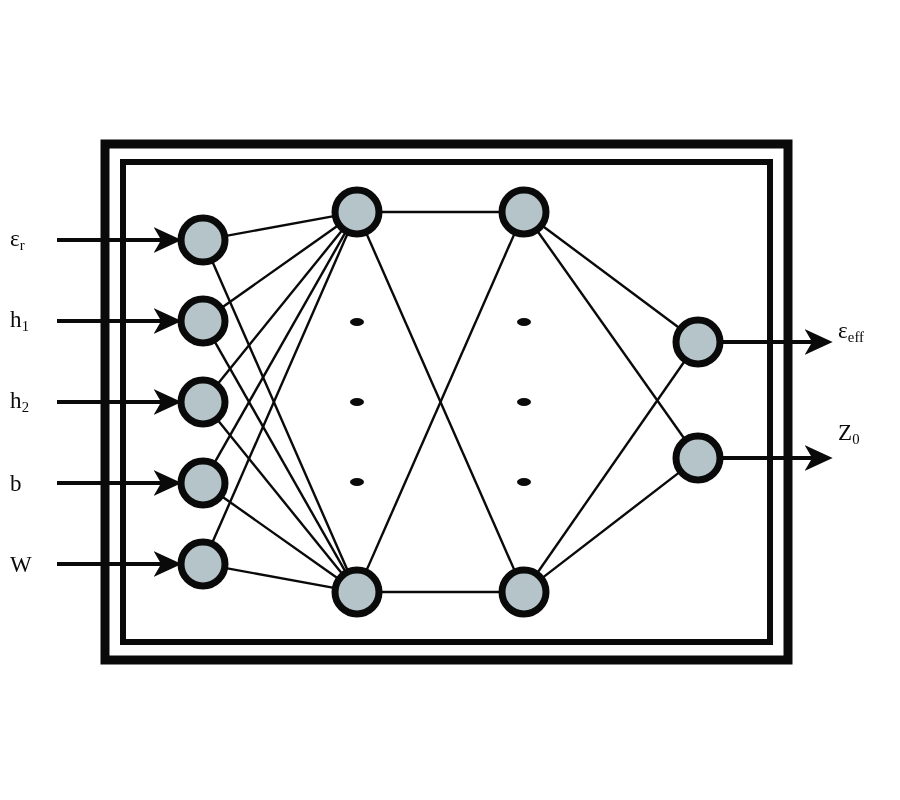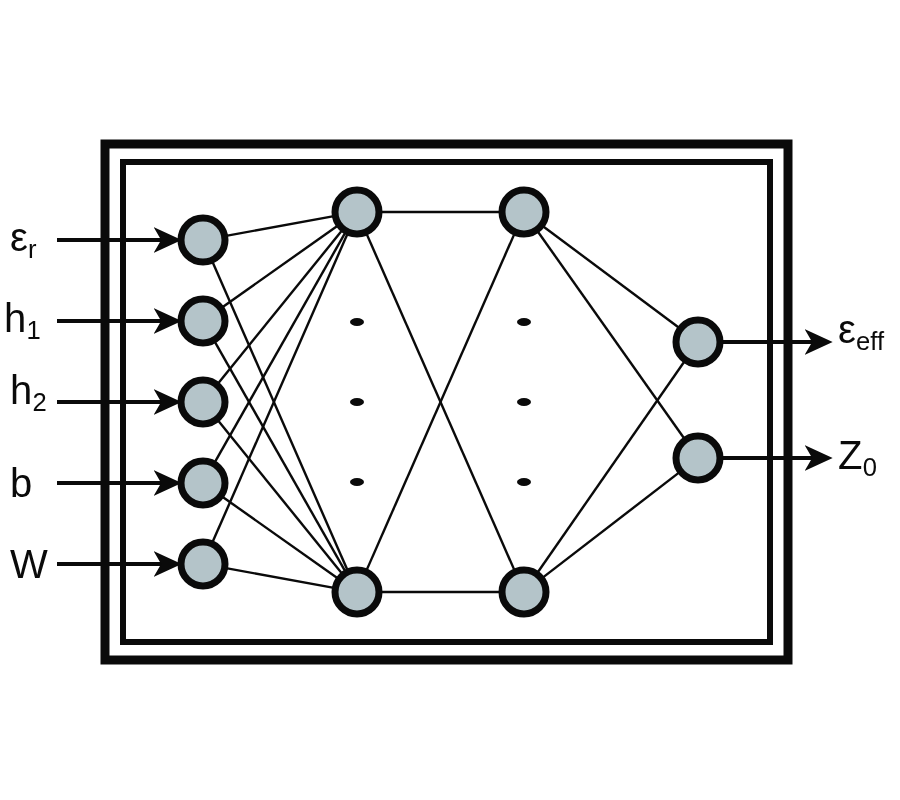--- a/index.html
+++ b/index.html
@@ -21,22 +21,22 @@
   #nn-svg {
     position: absolute;
     left: 0;
     top: 0;
     width: 900px;
     height: 800px;
     display: block;
   }
   .io-label {
     position: absolute;
-    font-family: Liberation Sans, sans-serif;
-    font-size: 40px;
+    font-family: Liberation Serif, serif;
+    font-size: 23px;
     color: #0a0a0a;
     white-space: nowrap;
     line-height: 1;
     letter-spacing: 0.2px;
   }
   .io-label sub {
     font-size: 0.64em;
     vertical-align: -0.26em;
     letter-spacing: 0;
   }
@@ -104,21 +104,21 @@
         <circle cx="357" cy="592" r="22" fill="#b4c4c9" stroke="#0a0a0a" stroke-width="7"></circle>
         <circle cx="524" cy="212" r="22" fill="#b4c4c9" stroke="#0a0a0a" stroke-width="7"></circle>
         <circle cx="524" cy="592" r="22" fill="#b4c4c9" stroke="#0a0a0a" stroke-width="7"></circle>
         <circle cx="698" cy="342" r="22" fill="#b4c4c9" stroke="#0a0a0a" stroke-width="7"></circle>
         <circle cx="698" cy="458" r="22" fill="#b4c4c9" stroke="#0a0a0a" stroke-width="7"></circle>
       </g>
   </svg>
 
   <div id="labels-layer">
       <div class="io-label" style="left: 10px; top: 240px; transform: translateY(-50%);">ε<sub>r</sub></div>
-      <div class="io-label" style="left: 4px; top: 321px; transform: translateY(-50%);">h<sub>1</sub></div>
-      <div class="io-label" style="left: 10px; top: 393px; transform: translateY(-50%);">h<sub>2</sub></div>
+      <div class="io-label" style="left: 10px; top: 321px; transform: translateY(-50%);">h<sub>1</sub></div>
+      <div class="io-label" style="left: 10px; top: 402px; transform: translateY(-50%);">h<sub>2</sub></div>
       <div class="io-label" style="left: 10px; top: 483px; transform: translateY(-50%);">b</div>
       <div class="io-label" style="left: 10px; top: 564px; transform: translateY(-50%);">W</div>
       <div class="io-label" style="left: 838px; top: 332px; transform: translateY(-50%);">ε<sub>eff</sub></div>
-      <div class="io-label" style="left: 838px; top: 458px; transform: translateY(-50%);">Z<sub>0</sub></div>
+      <div class="io-label" style="left: 838px; top: 434px; transform: translateY(-50%);">Z<sub>0</sub></div>
     </div>
 
 </div>
 
 </body></html>

